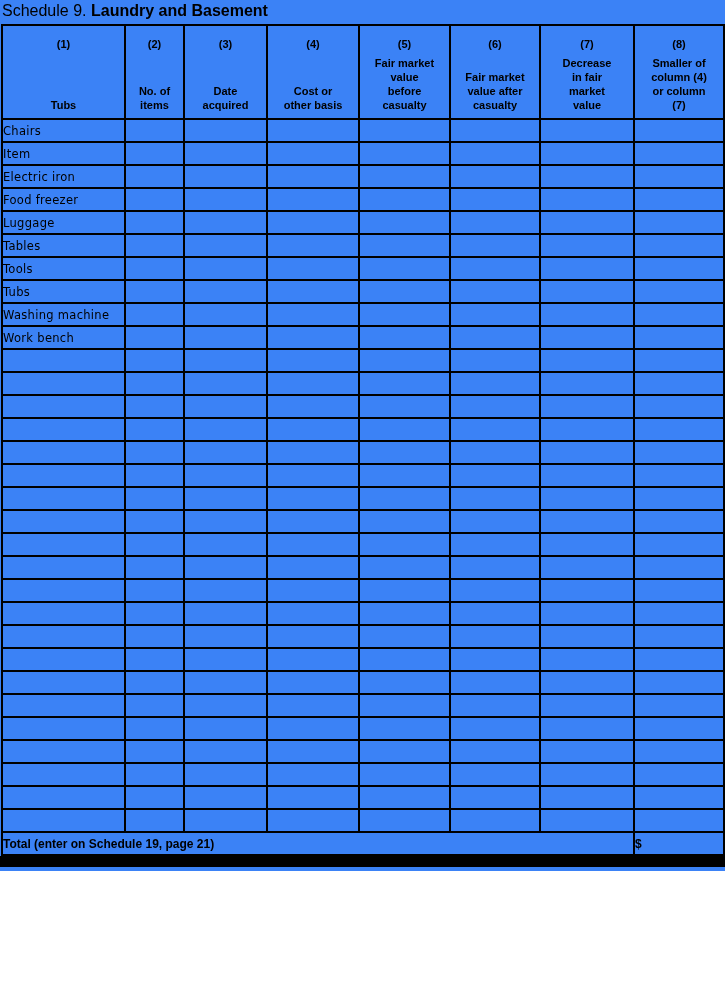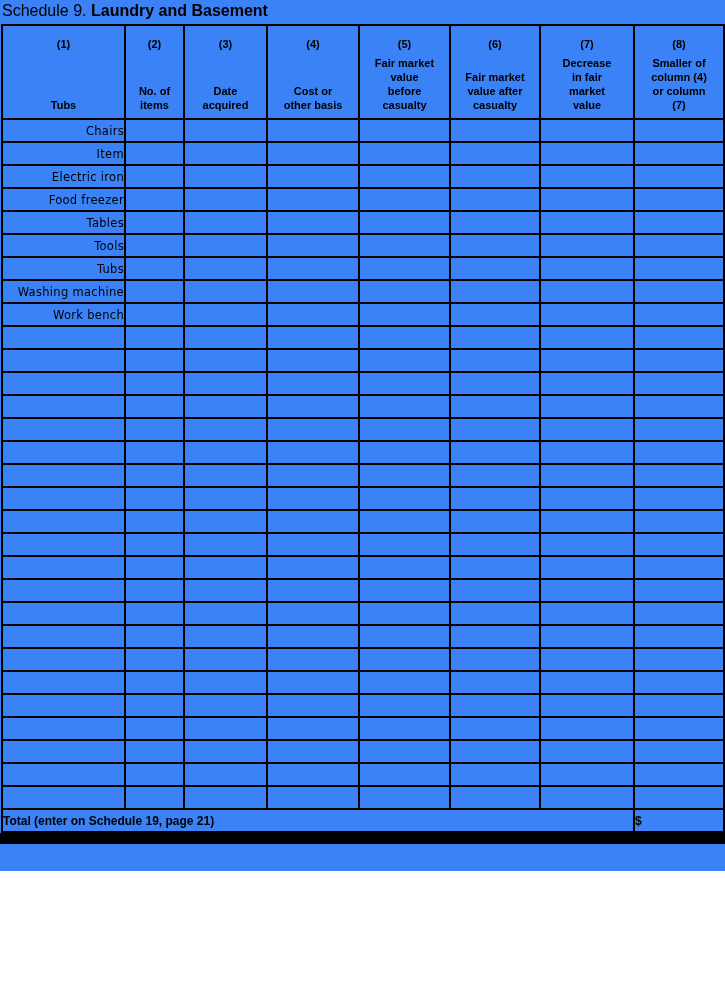--- a/index.html
+++ b/index.html
@@ -47,21 +47,21 @@
     justify-content: space-between;
     align-items: center;
     padding: 11px 1px 6px 1px;
     line-height: 14px;
   }
   .hlabel { white-space: pre-line; }
   tbody td { height: 21px; }
   td.item-cell {
     font-family: "DejaVu Sans", sans-serif;
     font-size: 11.5px;
-    text-align: right;
+    text-align: left;
     padding-left: 7px;
     letter-spacing: 0.3px;
   }
   tfoot td {
     height: 21px;
     font-weight: bold;
     font-size: 12px;
     vertical-align: middle;
   }
   td.total-label { padding-left: 5px; text-align: left; }
@@ -194,20 +194,30 @@
           <td class="item-cell">Food freezer</td>
           <td></td>
           <td></td>
           <td></td>
           <td></td>
           <td></td>
           <td></td>
           <td></td>
         </tr>
         <tr>
+          <td class="item-cell">Luggage</td>
+          <td></td>
+          <td></td>
+          <td></td>
+          <td></td>
+          <td></td>
+          <td></td>
+          <td></td>
+        </tr>
+        <tr>
           <td class="item-cell">Tables</td>
           <td></td>
           <td></td>
           <td></td>
           <td></td>
           <td></td>
           <td></td>
           <td></td>
         </tr>
         <tr>

